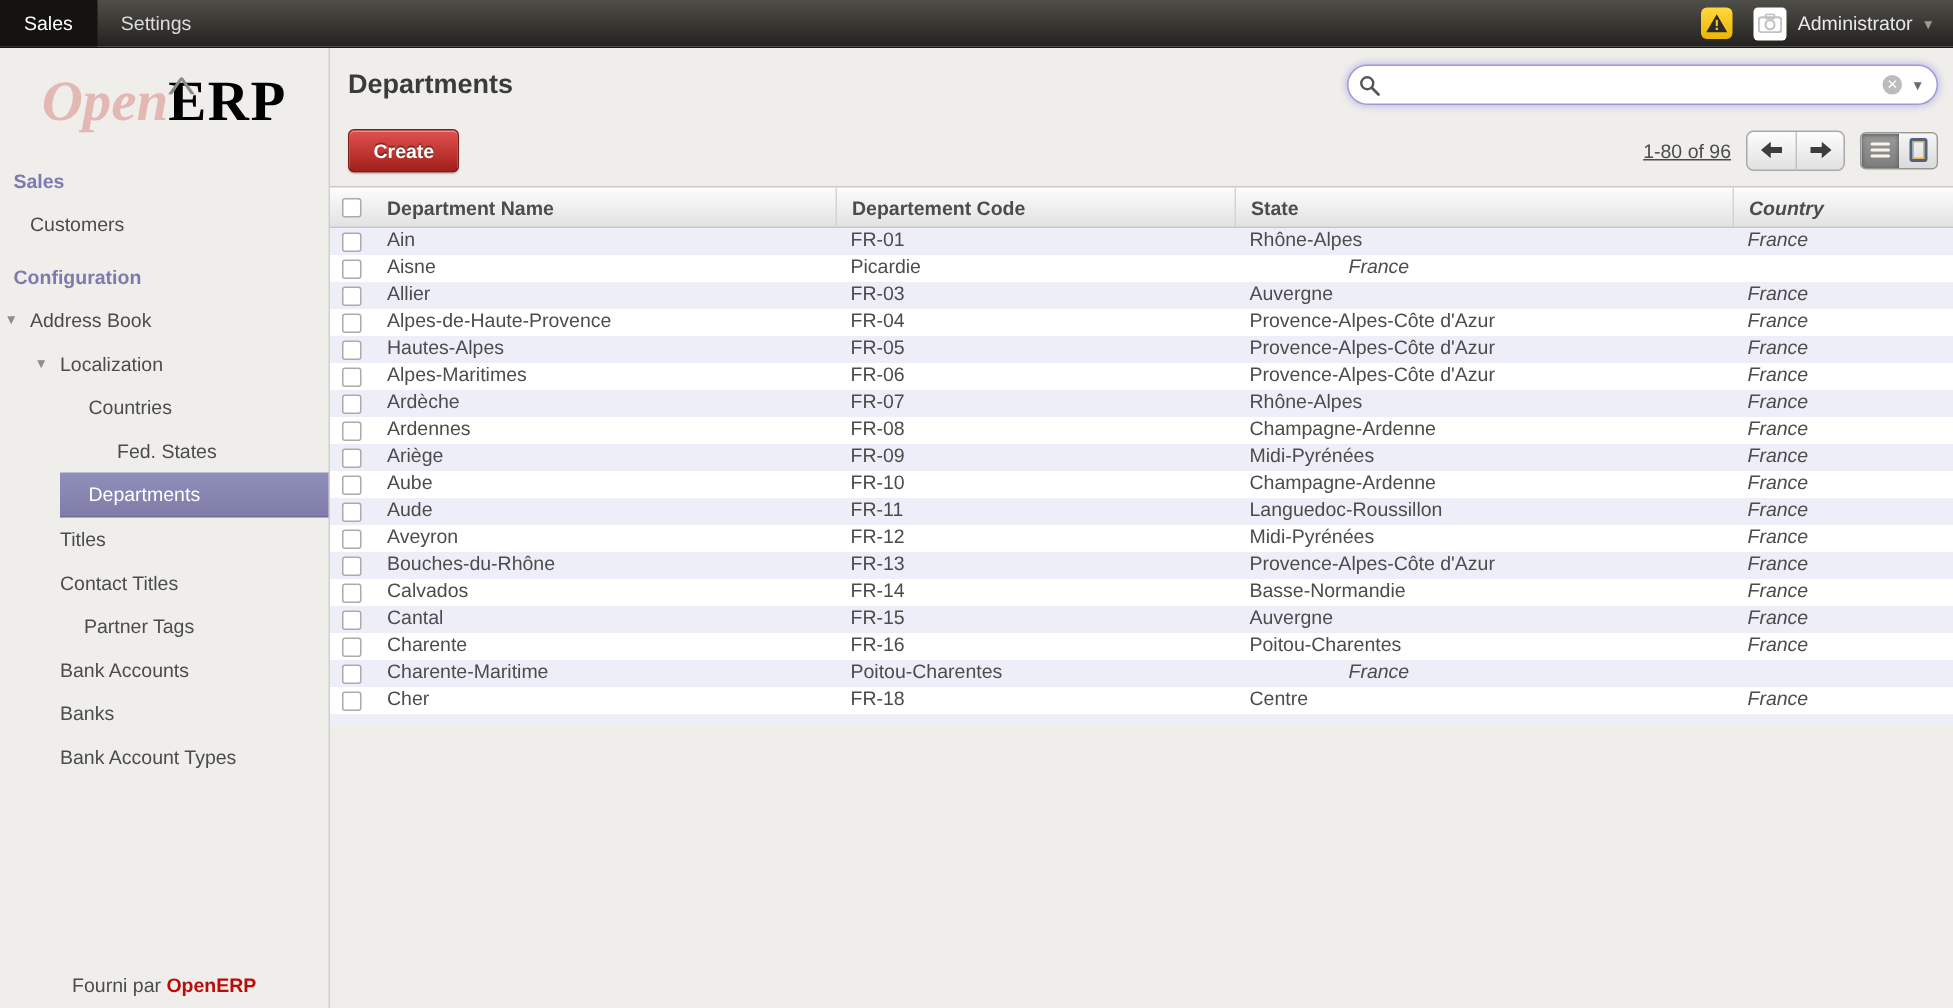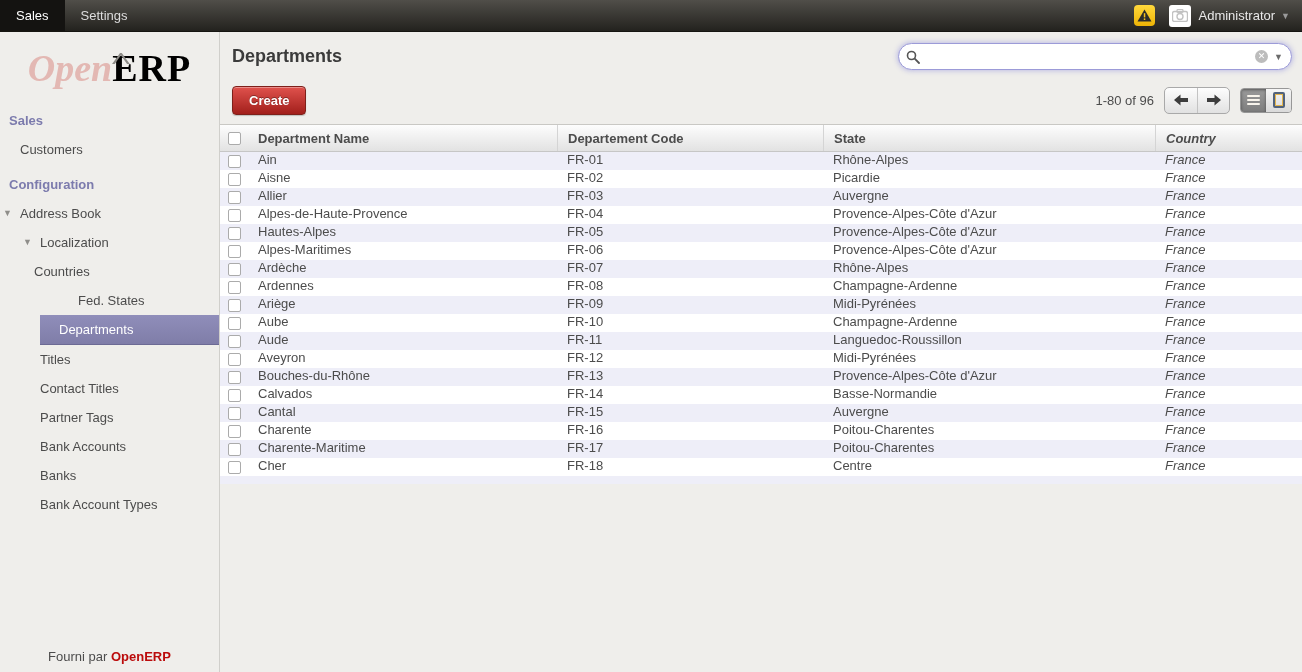--- a/index.html
+++ b/index.html
@@ -86,21 +86,21 @@
   .toolbar-row { display:flex; align-items:center; padding:8px 10px 10px 12px; height:46px;justify-content:flex-end; }
   .create-btn {
     background:linear-gradient(#e0524d,#a21f1b);
     border:1px solid #7e201a; border-radius:4px;
     color:#ffffff; font-size:13px; font-weight:bold; font-family:"Liberation Sans",sans-serif;
     padding:6px 16px; cursor:pointer;
     box-shadow:inset 0 1px 0 rgba(255,255,255,.35), 0 1px 1px rgba(0,0,0,.2);
     text-shadow:0 -1px 0 rgba(0,0,0,.35);
   }
   .pager-zone { margin-left:auto; display:flex; align-items:center; }
-  .pager-text { font-size:13px; color:#4c4c4c; margin-right:10px; }
+  .pager-text { font-size:13px; color:#4c4c4c; margin-right:10px;text-decoration:underline; }
   .pager-btns {
     display:flex; height:27px; border:1px solid #a9a9a9; border-radius:5px;
     background:linear-gradient(#fdfdfd,#e1e1e1); overflow:hidden;
   }
   .pager-btn { width:32px; display:flex; align-items:center; justify-content:center; cursor:pointer; }
   .pager-btn + .pager-btn { border-left:1px solid #c3c3c3; }
   .switcher {
     display:flex; height:25px; margin-left:10px; border:1px solid #979797;
     border-radius:4px; overflow:hidden;
   }
@@ -174,26 +174,26 @@
     <div class="logo">
       <span class="logo-ant">^</span>
       <span class="logo-open">Open</span><span class="logo-erp">ERP</span>
     </div>
     <div class="nav" id="sidebar-nav">
         <div class="nav-header">Sales</div>
         <div class="nav-item" style="padding-left: 20px;"><span>Customers</span></div>
         <div class="nav-header">Configuration</div>
         <div class="nav-item" style="padding-left: 20px;"><span class="tree-caret" style="left: 3px;">▼</span><span>Address Book</span></div>
         <div class="nav-item" style="padding-left: 40px;"><span class="tree-caret" style="left: 23px;">▼</span><span>Localization</span></div>
-        <div class="nav-item" style="padding-left: 34px;"><span>Countries</span></div>
+        <div class="nav-item" style="padding-left: 59px;"><span>Countries</span></div>
         <div class="nav-item" style="padding-left: 78px;"><span>Fed. States</span></div>
         <div class="nav-item selected" style="padding-left: 19px;"><span>Departments</span></div>
         <div class="nav-item" style="padding-left: 40px;"><span>Titles</span></div>
         <div class="nav-item" style="padding-left: 40px;"><span>Contact Titles</span></div>
-        <div class="nav-item" style="padding-left: 40px;"><span>Partner Tags</span></div>
+        <div class="nav-item" style="padding-left: 56px;"><span>Partner Tags</span></div>
         <div class="nav-item" style="padding-left: 40px;"><span>Bank Accounts</span></div>
         <div class="nav-item" style="padding-left: 40px;"><span>Banks</span></div>
         <div class="nav-item" style="padding-left: 40px;"><span>Bank Account Types</span></div>
       </div>
     <div class="sidebar-footer">
       <span>Fourni par </span><span class="brand">OpenERP</span>
     </div>
   </div>
 
   <div class="main">
@@ -260,21 +260,20 @@
             <div class="td col-name">Ain</div>
             <div class="td col-code">FR-01</div>
             <div class="td col-state">Rhône-Alpes</div>
             <div class="td col-country">France</div>
           </div>
           <div class="tr">
             <div class="col-cb">
               <div class="checkbox"></div>
             </div>
             <div class="td col-name">Aisne</div>
-            <div class="td col-code">FR-02</div>
             <div class="td col-state">Picardie</div>
             <div class="td col-country">France</div>
           </div>
           <div class="tr stripe">
             <div class="col-cb">
               <div class="checkbox"></div>
             </div>
             <div class="td col-name">Allier</div>
             <div class="td col-code">FR-03</div>
             <div class="td col-state">Auvergne</div>
@@ -395,21 +394,20 @@
             <div class="td col-name">Charente</div>
             <div class="td col-code">FR-16</div>
             <div class="td col-state">Poitou-Charentes</div>
             <div class="td col-country">France</div>
           </div>
           <div class="tr stripe">
             <div class="col-cb">
               <div class="checkbox"></div>
             </div>
             <div class="td col-name">Charente-Maritime</div>
-            <div class="td col-code">FR-17</div>
             <div class="td col-state">Poitou-Charentes</div>
             <div class="td col-country">France</div>
           </div>
           <div class="tr">
             <div class="col-cb">
               <div class="checkbox"></div>
             </div>
             <div class="td col-name">Cher</div>
             <div class="td col-code">FR-18</div>
             <div class="td col-state">Centre</div>

